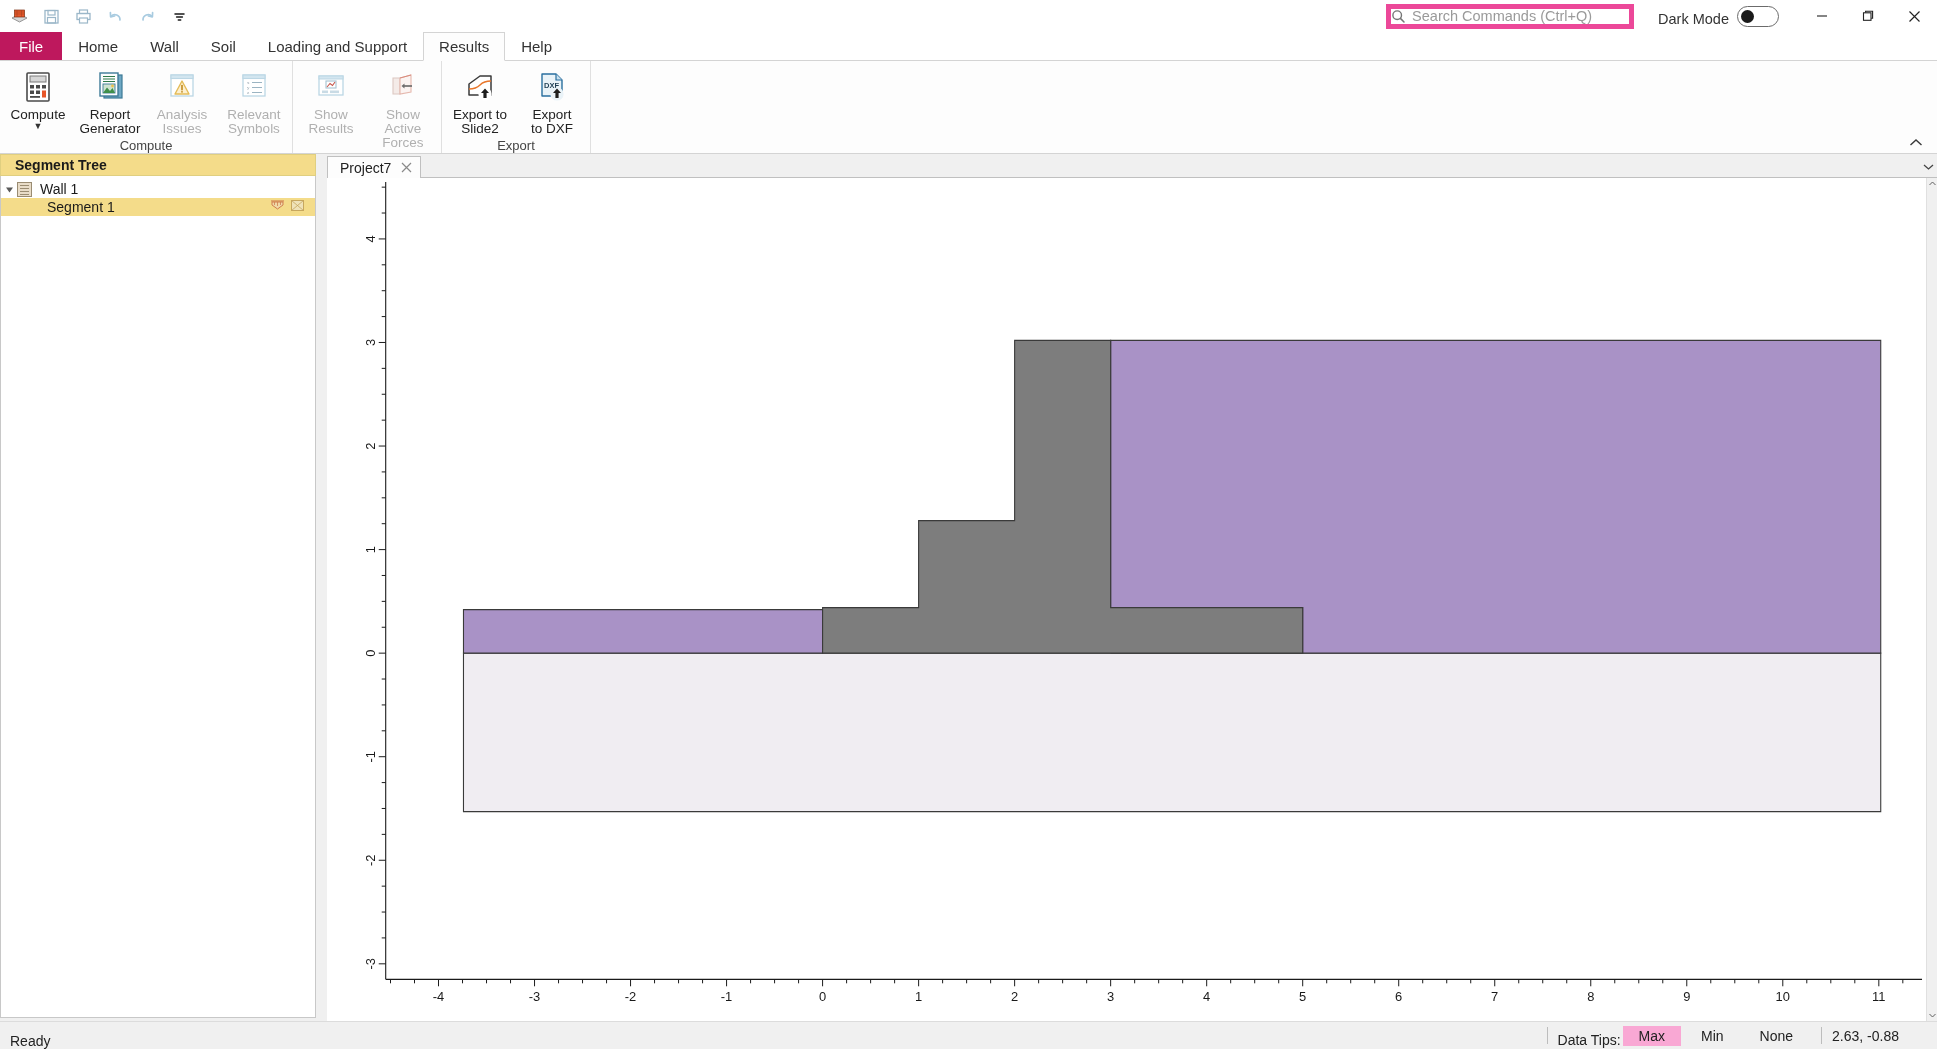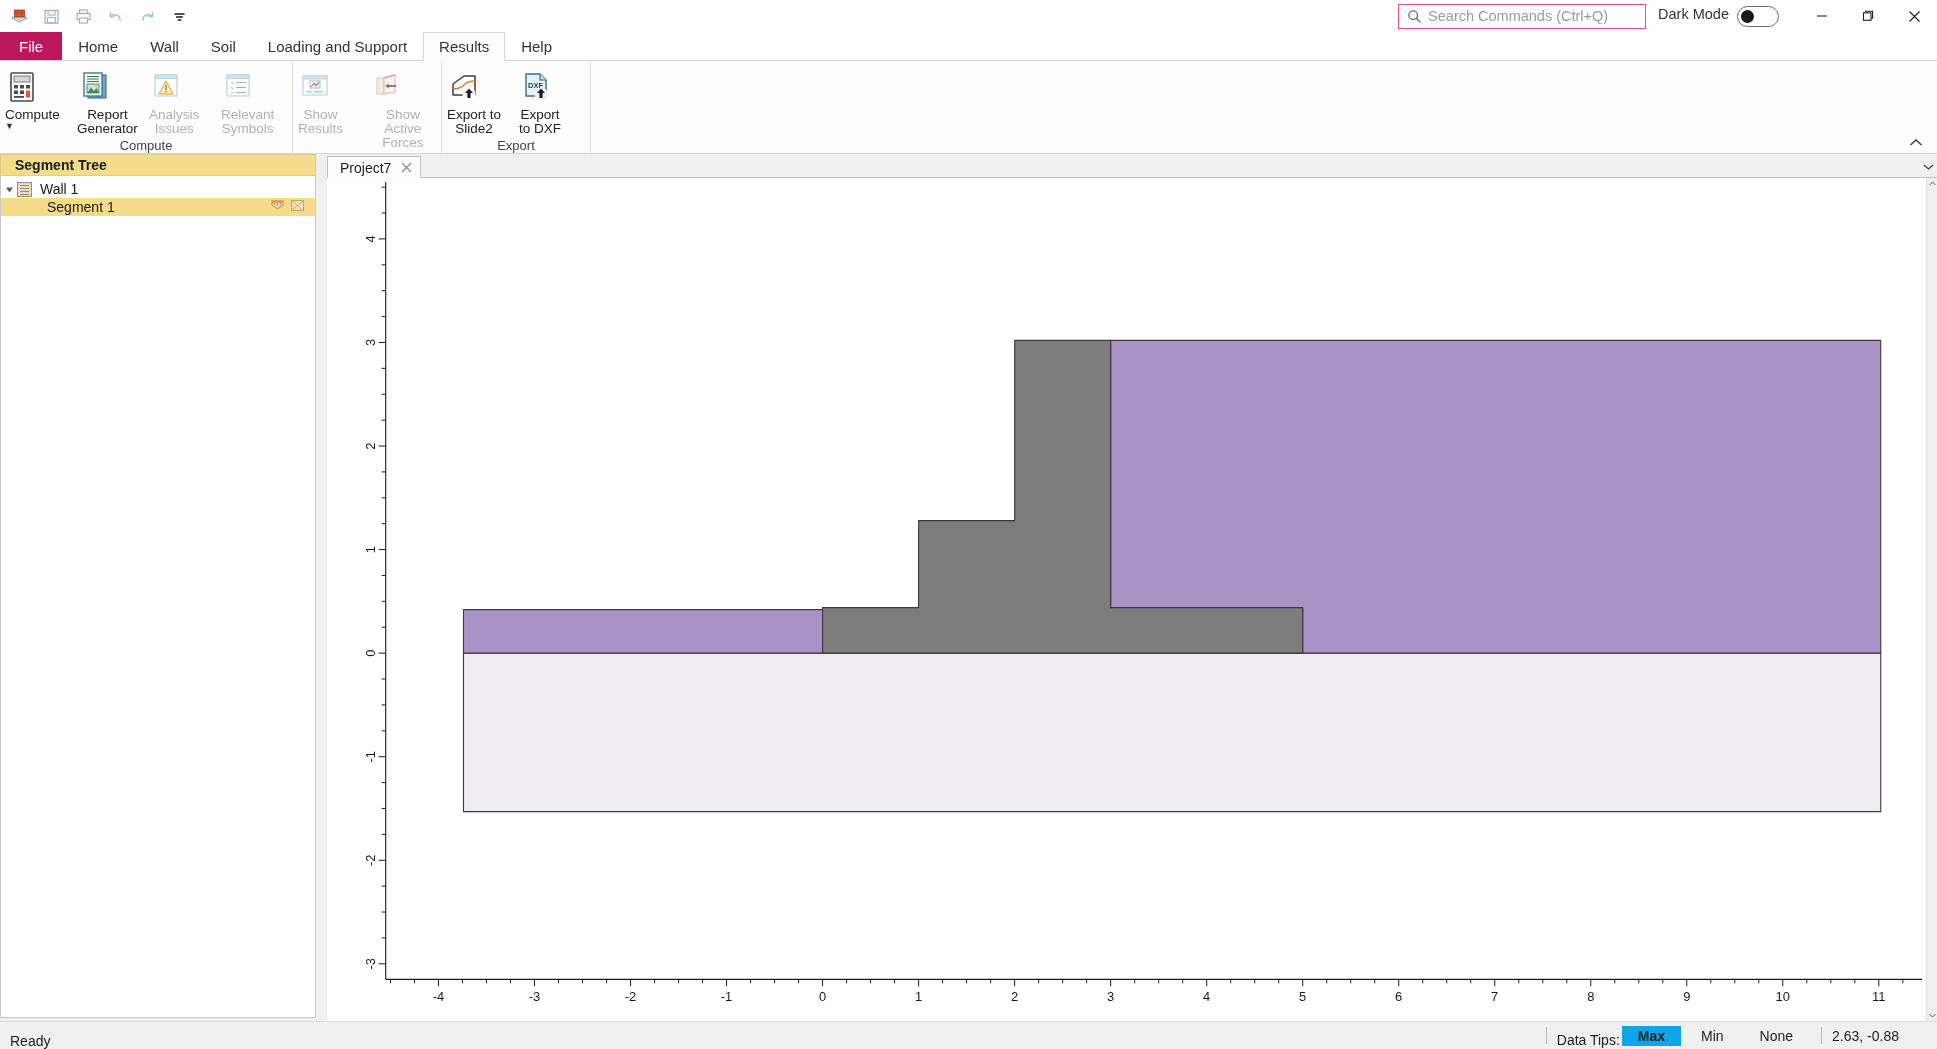--- a/index.html
+++ b/index.html
@@ -28,31 +28,31 @@
     position: absolute; left: 0; right: 0;
     text-align: center;
     font-size: 15px; color: #333; pointer-events: none;
   }
   .tb-right {
     margin-left: auto; display: flex; align-items: center;
     height: 100%; padding-right: 0;
   }
   .search-box {
     width: 248px; height: 25px;
-    border: 1px solid #ec4899; background: #fff;
+    border: 5px solid #ec4899; background: #fff;
     display: flex; align-items: center; gap: 6px;
-    padding: 0 8px; margin-right: 12px;
+    padding: 0 0; margin-right: 24px;
   }
   .search-box input {
     border: none; outline: none; flex: 1;
     font-family: "Liberation Sans", sans-serif;
     font-size: 14.5px; color: #888; background: transparent;
   }
   .search-box input::placeholder { color: #9a9a9a; }
-  .darkmode-wrap { display: flex; align-items: flex-start; gap: 8px; margin-right: 20px; }
+  .darkmode-wrap { display: flex; align-items: flex-end; gap: 8px; margin-right: 20px; }
   .darkmode-label { font-size: 14.5px; color: #333; }
   .toggle {
     width: 42px; height: 21px; border-radius: 11px;
     border: 1px solid #6b6b6b; background: #fff;
     position: relative; cursor: pointer;
   }
   .toggle::after {
     content: ""; position: absolute;
     left: 3px; top: 3px; width: 13px; height: 13px;
     border-radius: 50%; background: #1a1a1a;
@@ -106,21 +106,21 @@
     flex: 1; display: flex; align-items: flex-start;
     padding-top: 4px;
   }
   .rgroup-label {
     height: 18px; text-align: center;
     font-size: 13px; color: #444;
     display: flex; align-items: center; justify-content: center;
   }
   .rbtn {
     width: 72px;
-    display: flex; flex-direction: column; align-items: flex-start;
+    display: flex; flex-direction: column; align-items: center;
     padding: 3px 2px 0 2px;
     cursor: pointer;
     border: 1px solid transparent;
   }
   .rbtn.disabled { cursor: default; opacity: 1; }
   .rbtn .ico { height: 36px; display: flex; align-items: center; justify-content: center; }
   .rbtn .lbl {
     font-size: 13.5px; color: #222; text-align: center;
     line-height: 14px; margin-top: 3px;
     white-space: pre-line;
@@ -235,21 +235,21 @@
     font-size: 14px; color: #222;
   }
   .status-ready { padding-left: 10px; }
   .status-right { margin-left: auto; display: flex; align-items: center; height: 100%; }
   .sep-v { width: 1px; height: 17px; background: #bdbdbd; margin: 0 10px; }
   .dt-label { color: #222; margin-top: 8px; }
   .dt-btn {
     padding: 2px 16px; margin: 0 2px;
     cursor: pointer; font-size: 14px; color: #222;
   }
-  .dt-btn.selected { background: #0ea5e9; font-weight: bold; }
+  .dt-btn.selected { background: #f9a8d4; }
   .coords { padding-right: 38px; }
 
   svg { display: block; }
 </style>
 </head>
 <body>
 
 <div class="titlebar">
   <div class="qat">
     <div class="qat-btn">

